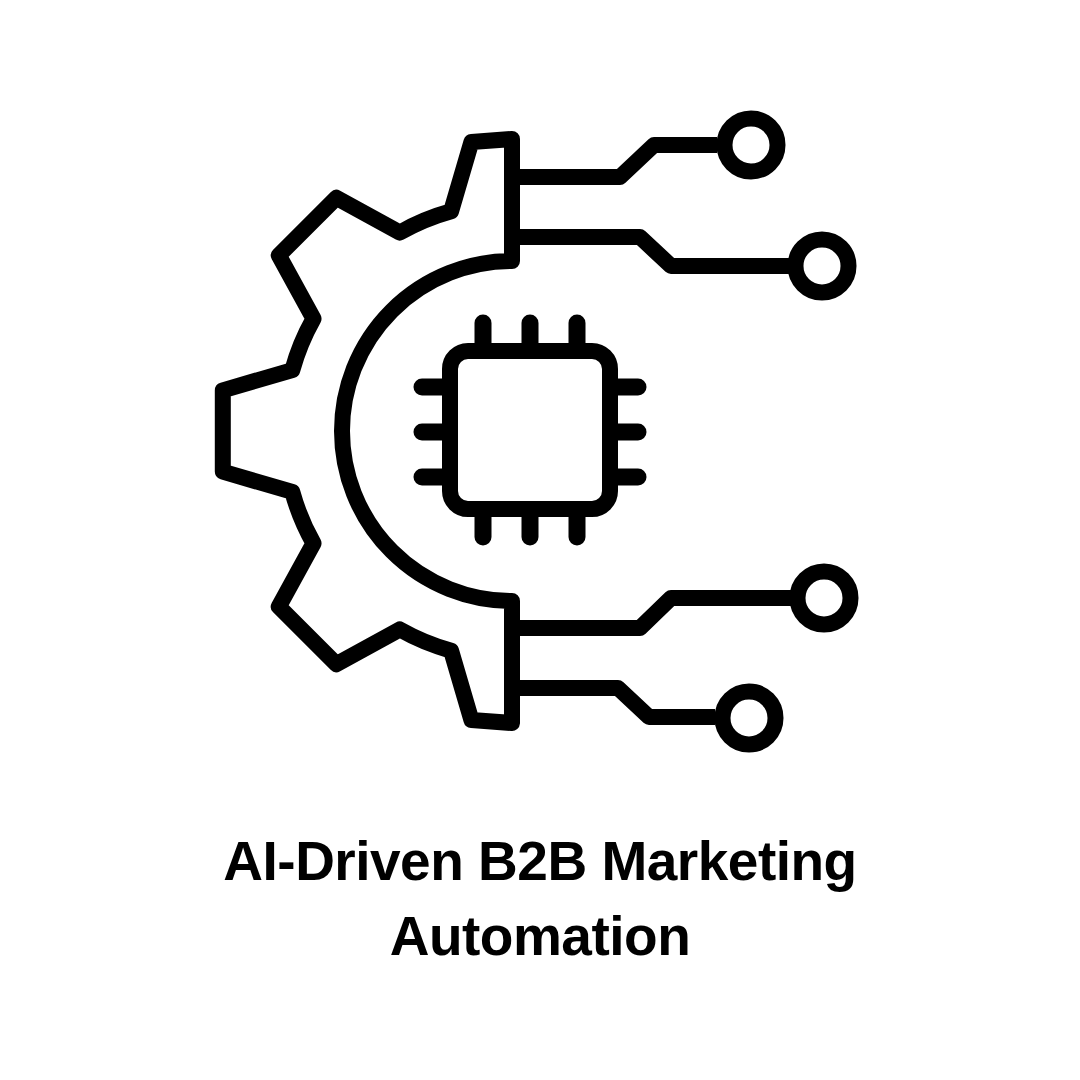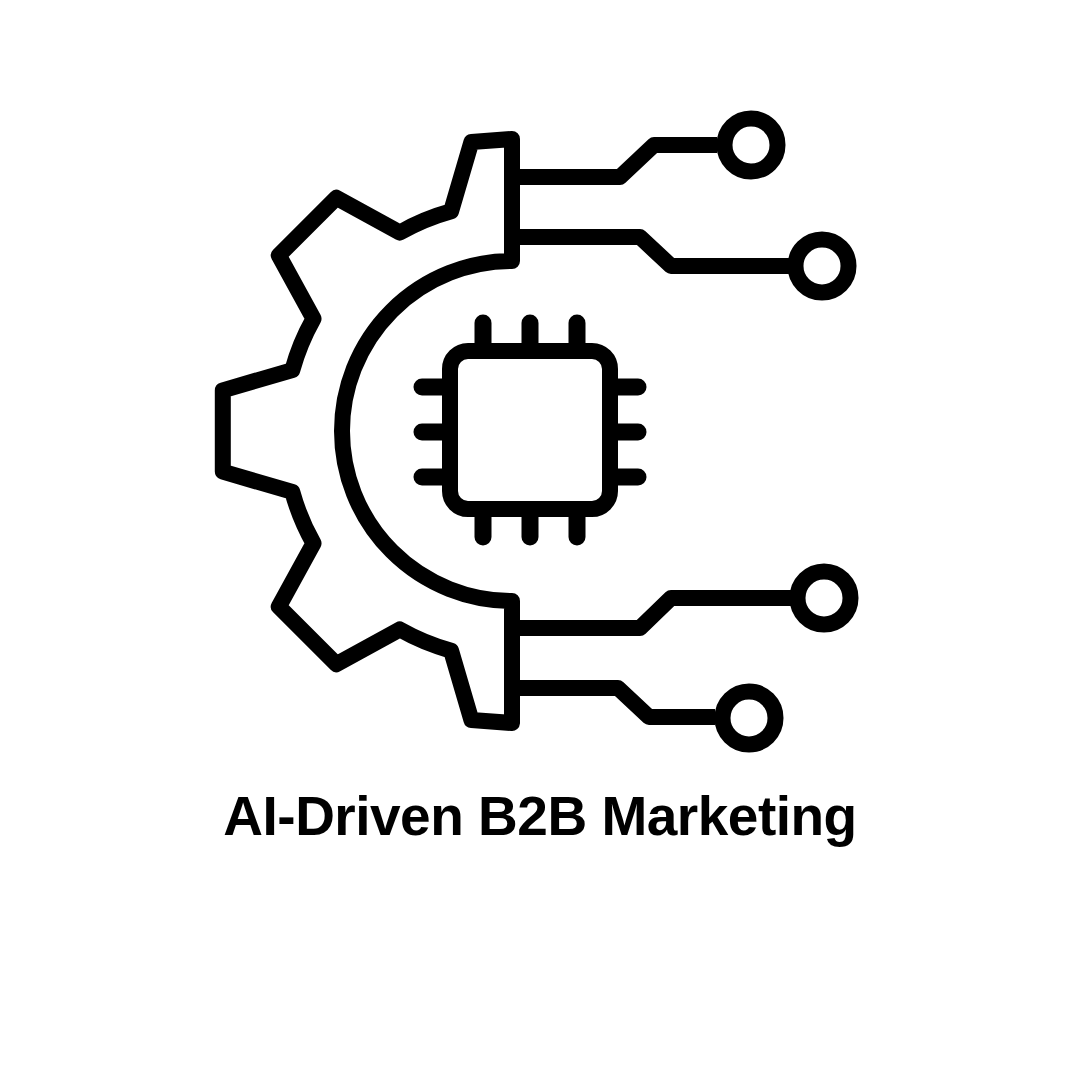--- a/index.html
+++ b/index.html
@@ -42,21 +42,21 @@
   }
   .pin{
     stroke:var(--fg);
     stroke-width:17;
     stroke-linecap:round;
     fill:none;
   }
   .caption{
     position:absolute;
     left:0;
-    top:779px;
+    top:824px;
     width:1080px;
     text-align:center;
     color:var(--fg);
     font-weight:700;
     font-size:55px;
     line-height:75px;
     letter-spacing:-0.5px;
   }
   .caption .line{display:block;}
 </style>
@@ -116,15 +116,16 @@
           <path class="pin" d="M609,432 L638,432"></path>
           <path class="pin" d="M609,477 L638,477"></path>
         </g>
         <rect class="outline filled" x="450" y="351" width="160" height="158" rx="18"></rect>
       </g>
     </svg>
   </div>
 
   <div class="caption">
     <span class="line">AI-Driven B2B Marketing</span>
+    <span class="line">Automation</span>
   </div>
 
 </div>
 
 </body></html>

